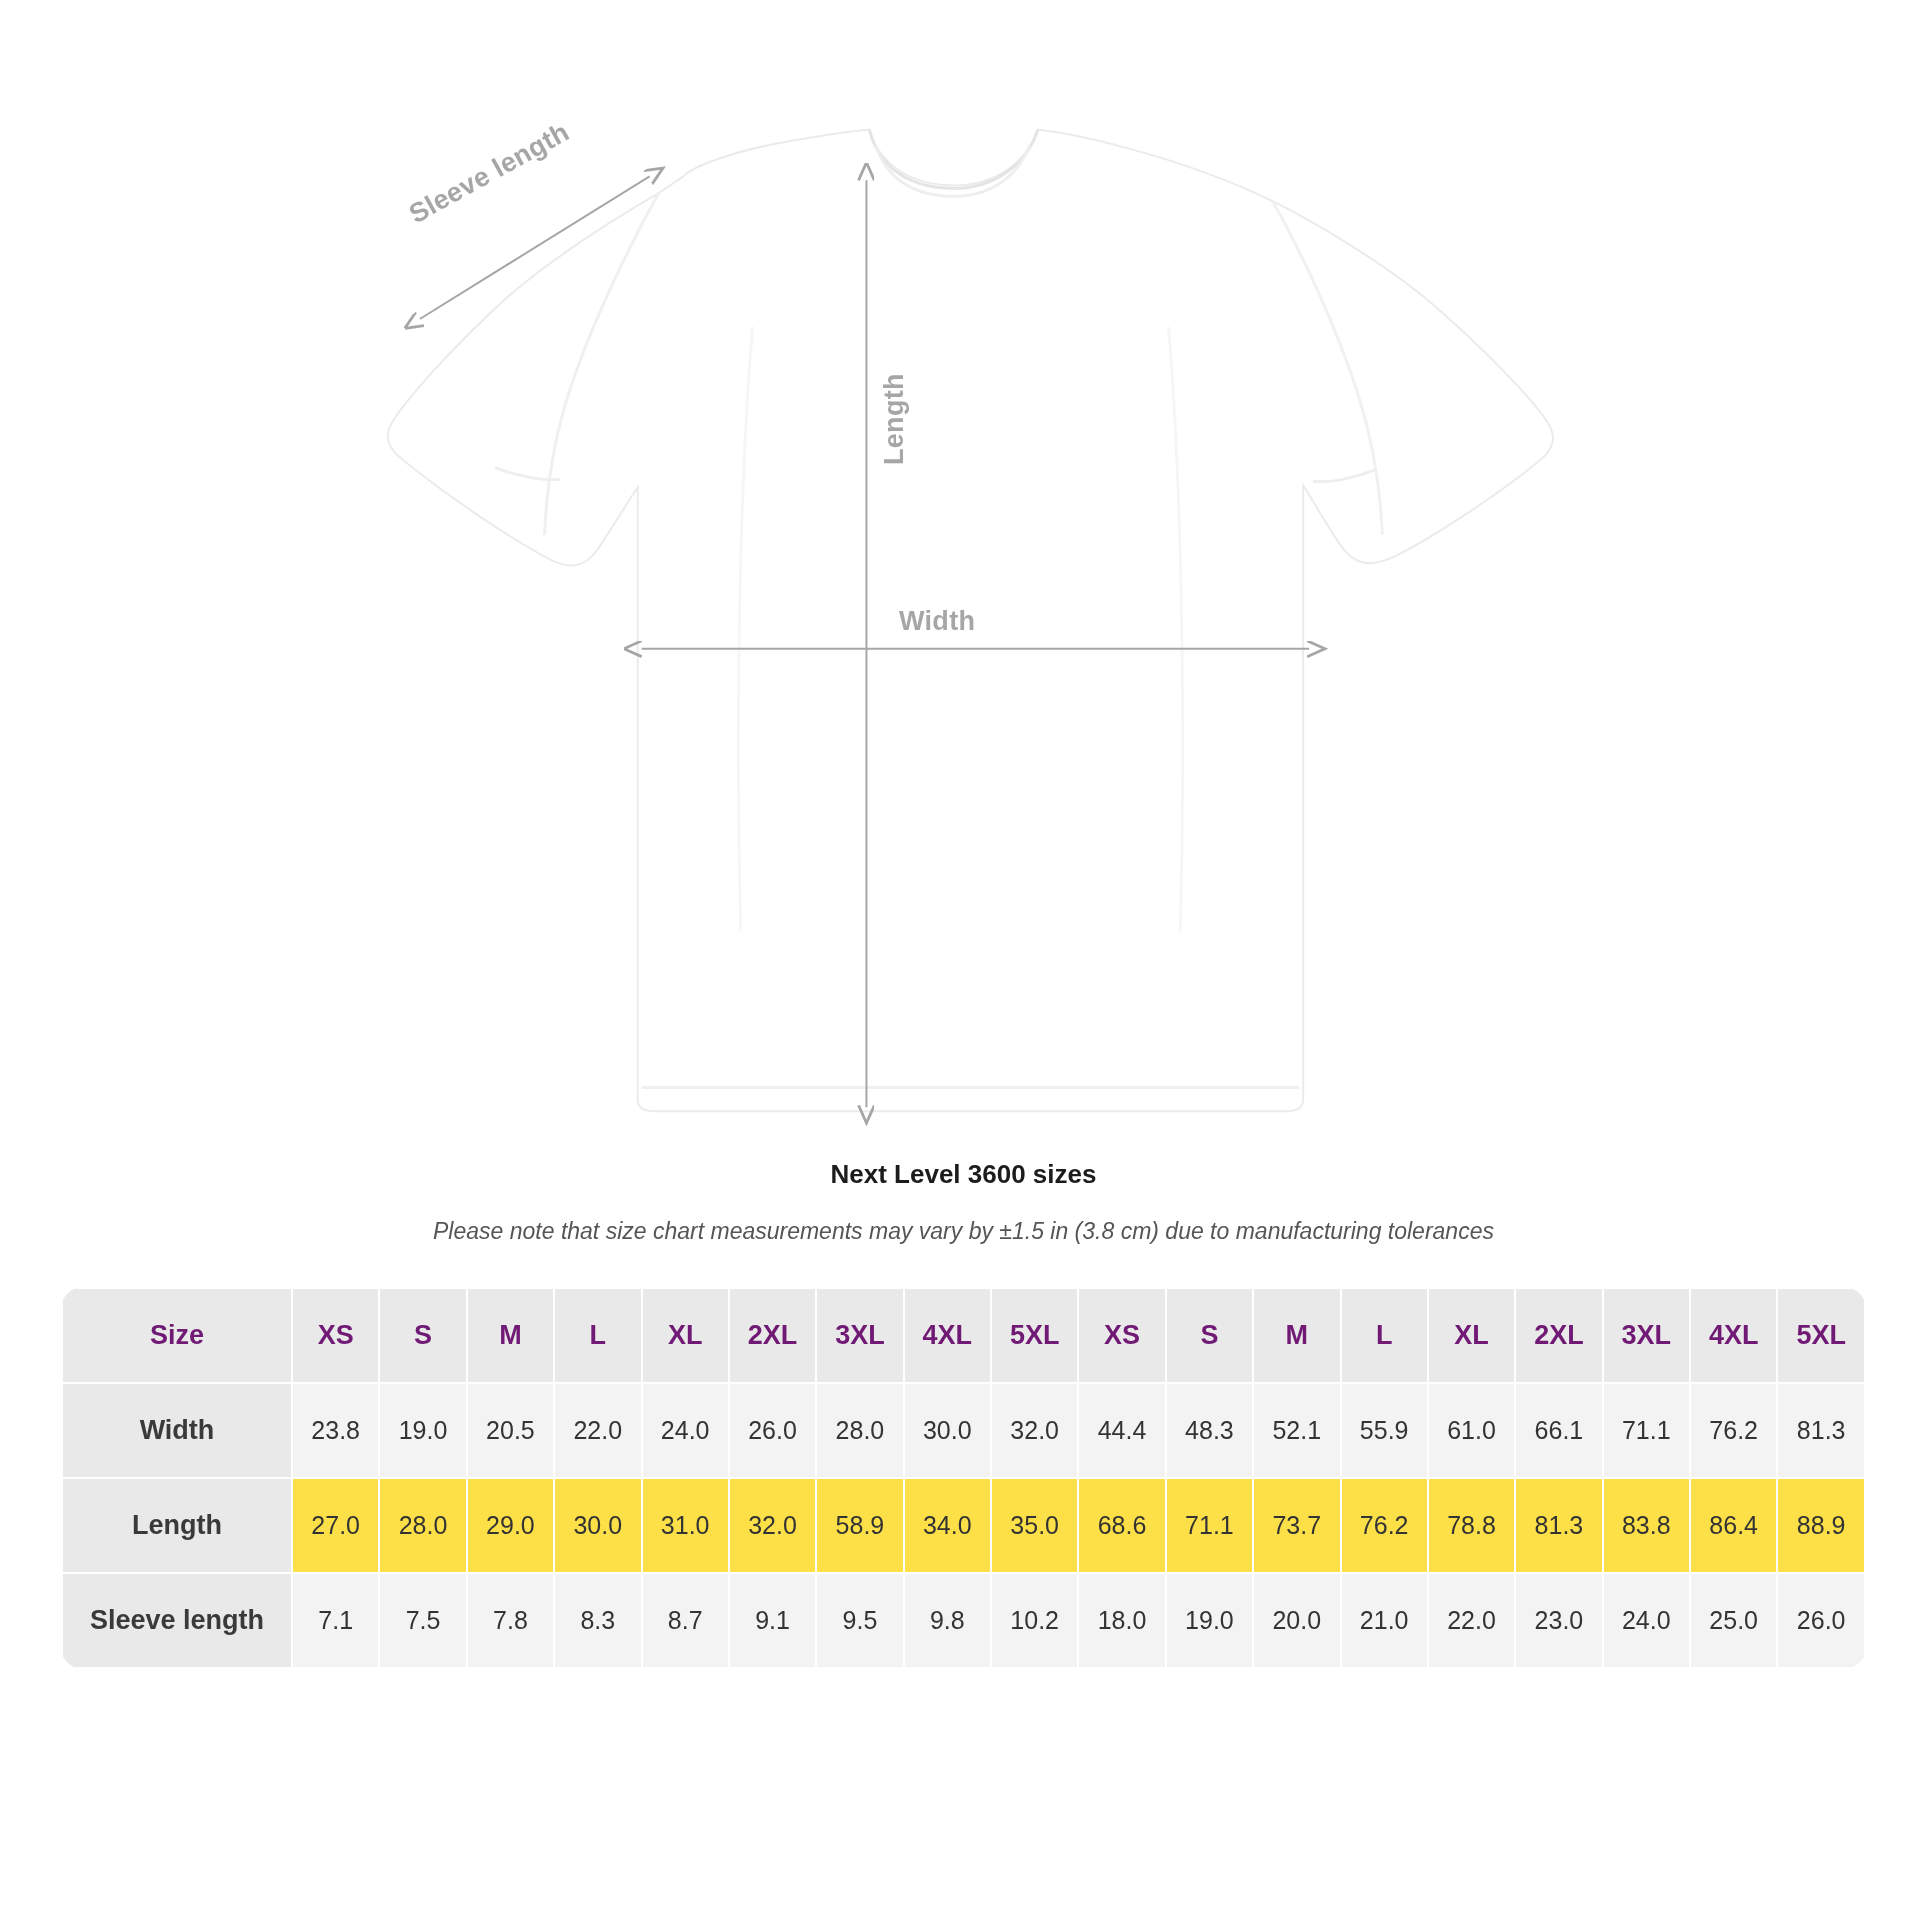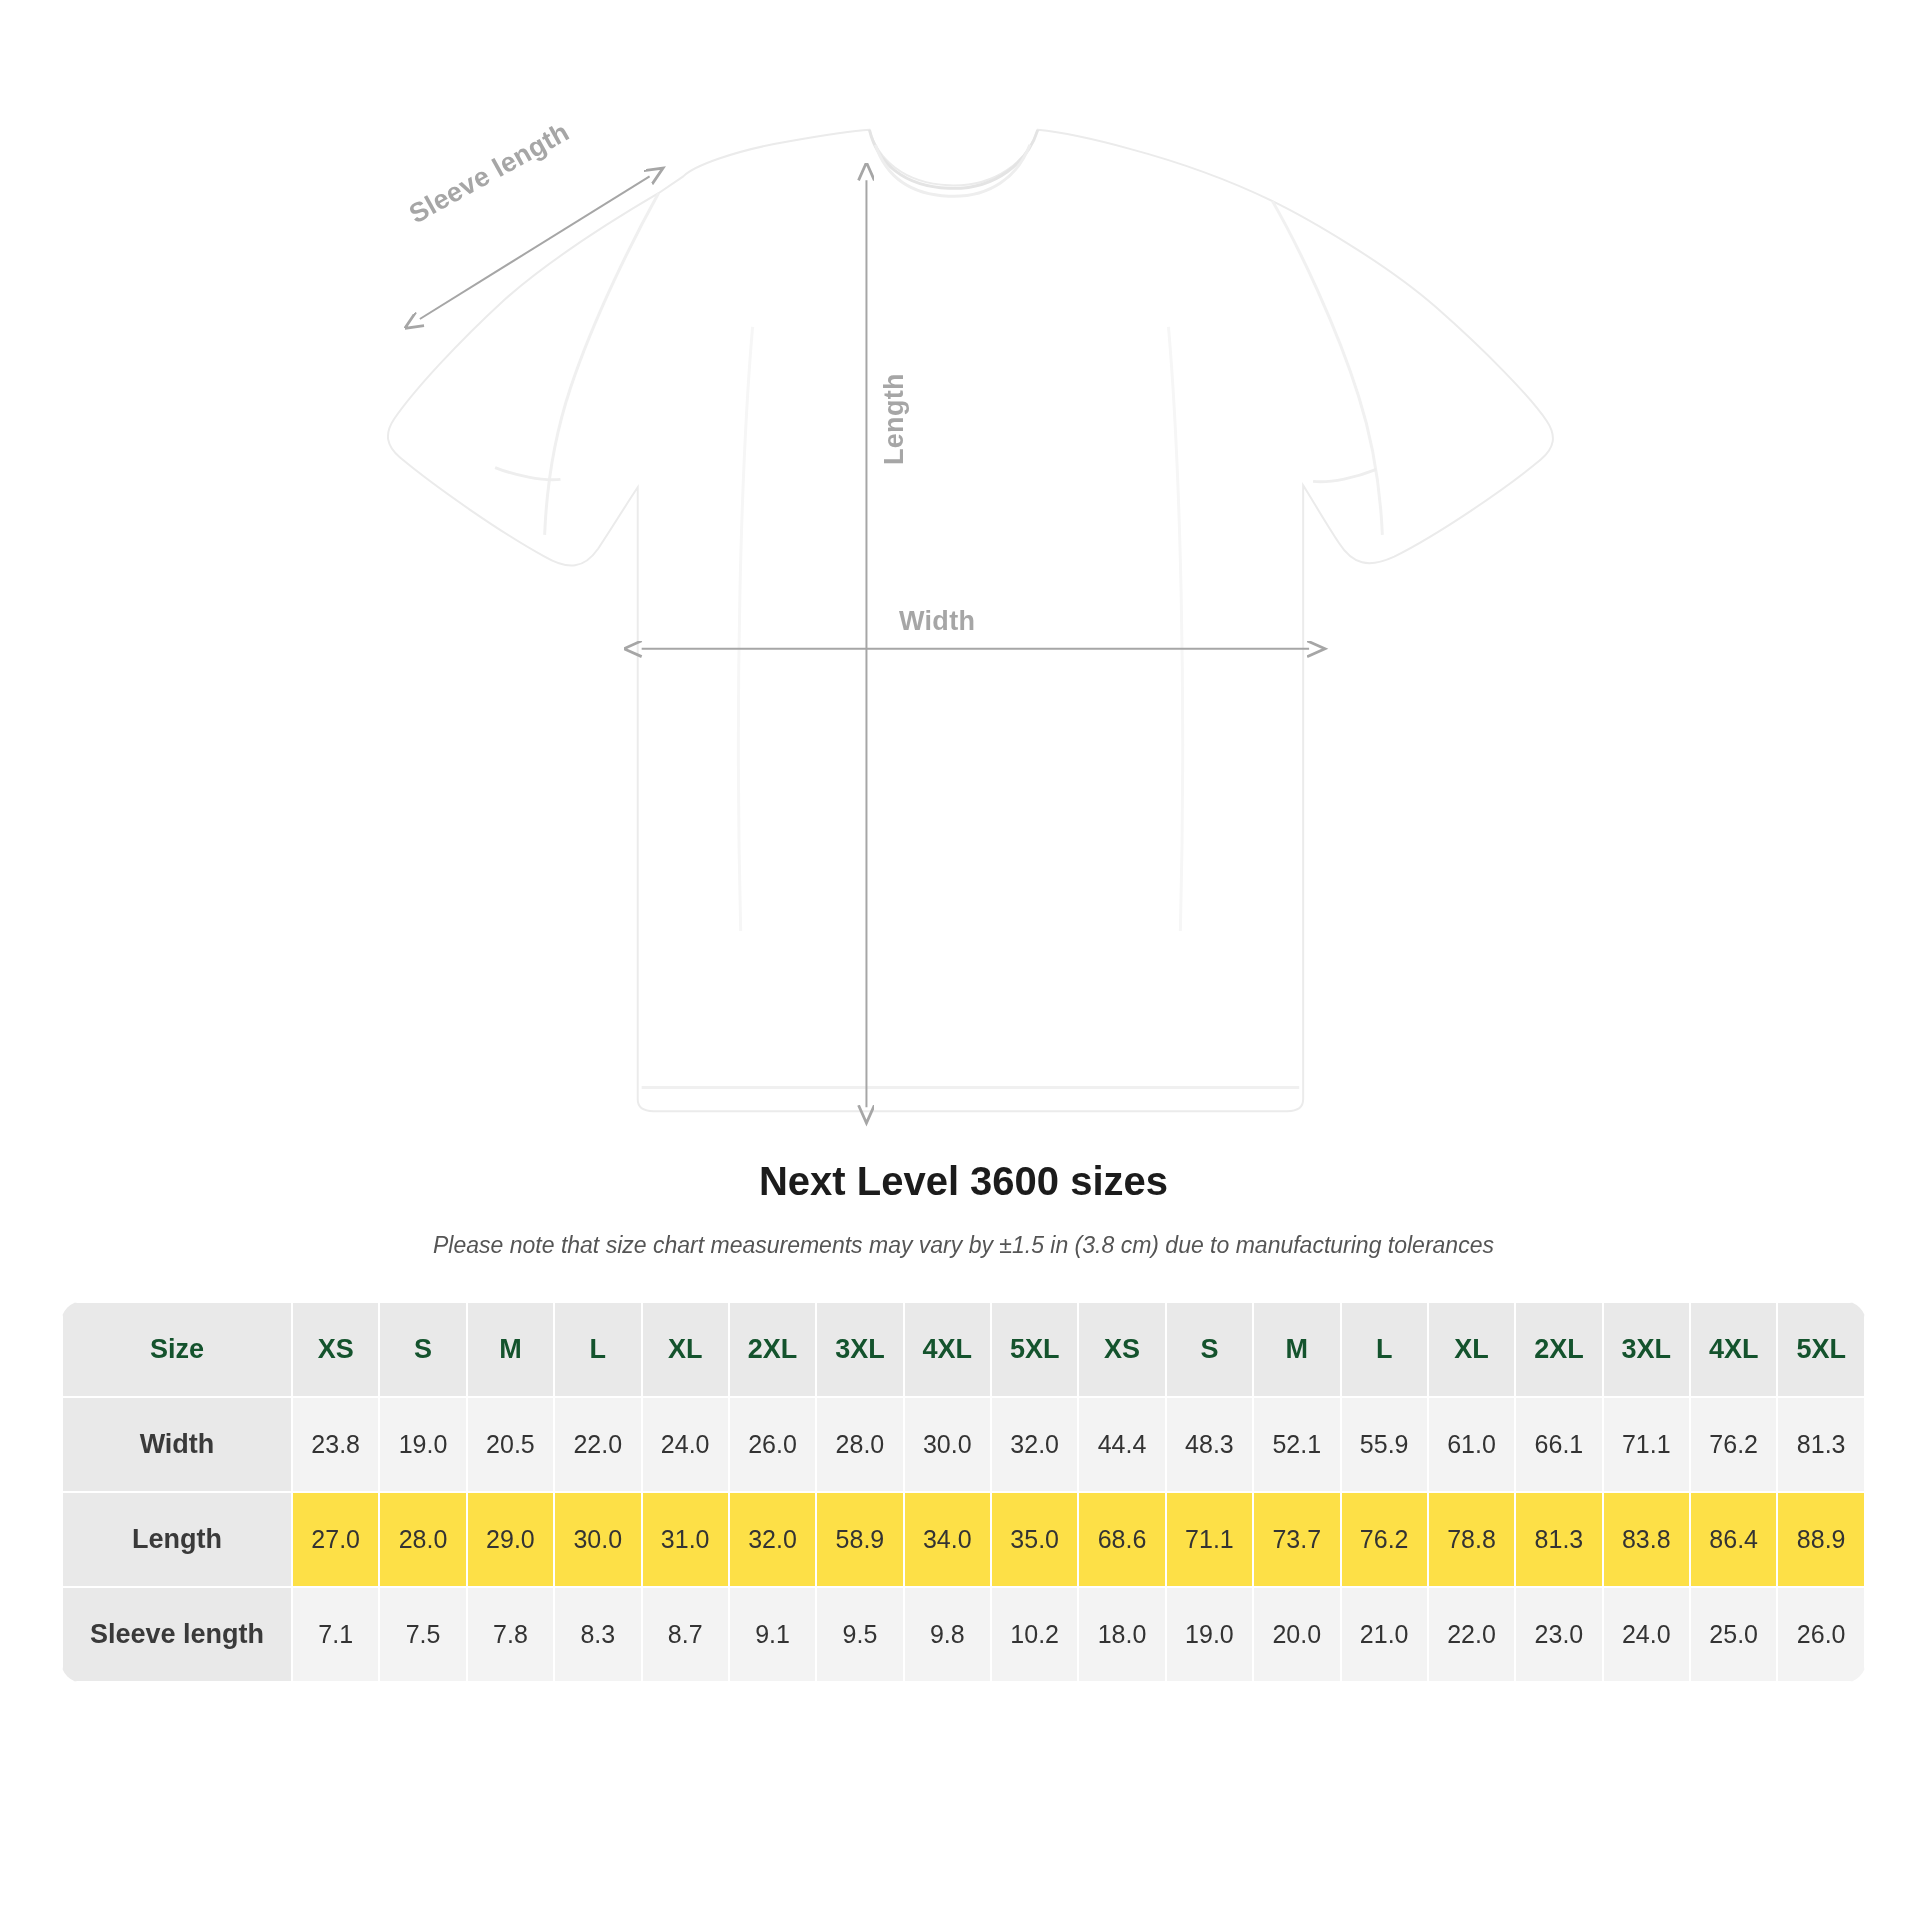--- a/index.html
+++ b/index.html
@@ -50,21 +50,21 @@
     transform-origin: left top;
   }
   #label-width {
     left: 899px;
     top: 606px;
   }
 
   
   #chart-heading {
     text-align: center;
-    font-size: 40px;
+    font-size: 26px;
     font-weight: bold;
     color: #1c1c1c;
     margin-top: 20px;
   }
   #chart-note {
     text-align: center;
     font-size: 23px;
     font-style: italic;
     color: #555555;
     margin-top: 28px;
@@ -108,21 +108,21 @@
     background: #e9e9e9;
     font-weight: bold;
     font-size: 27px;
     color: #3a3a3a;
     width: 230px;
   }
   tr.head-row td {
     background: #e9e9e9;
     font-weight: bold;
     font-size: 27px;
-    color: #14532d;
+    color: #701a75;
     height: 91px;
   }
   tr.data-row td {
     height: 91px;
     background: #f3f3f3;
   }
   tr.data-row td.val {
     background: #f3f3f3;
   }
   tr.data-row.alt td.val {

